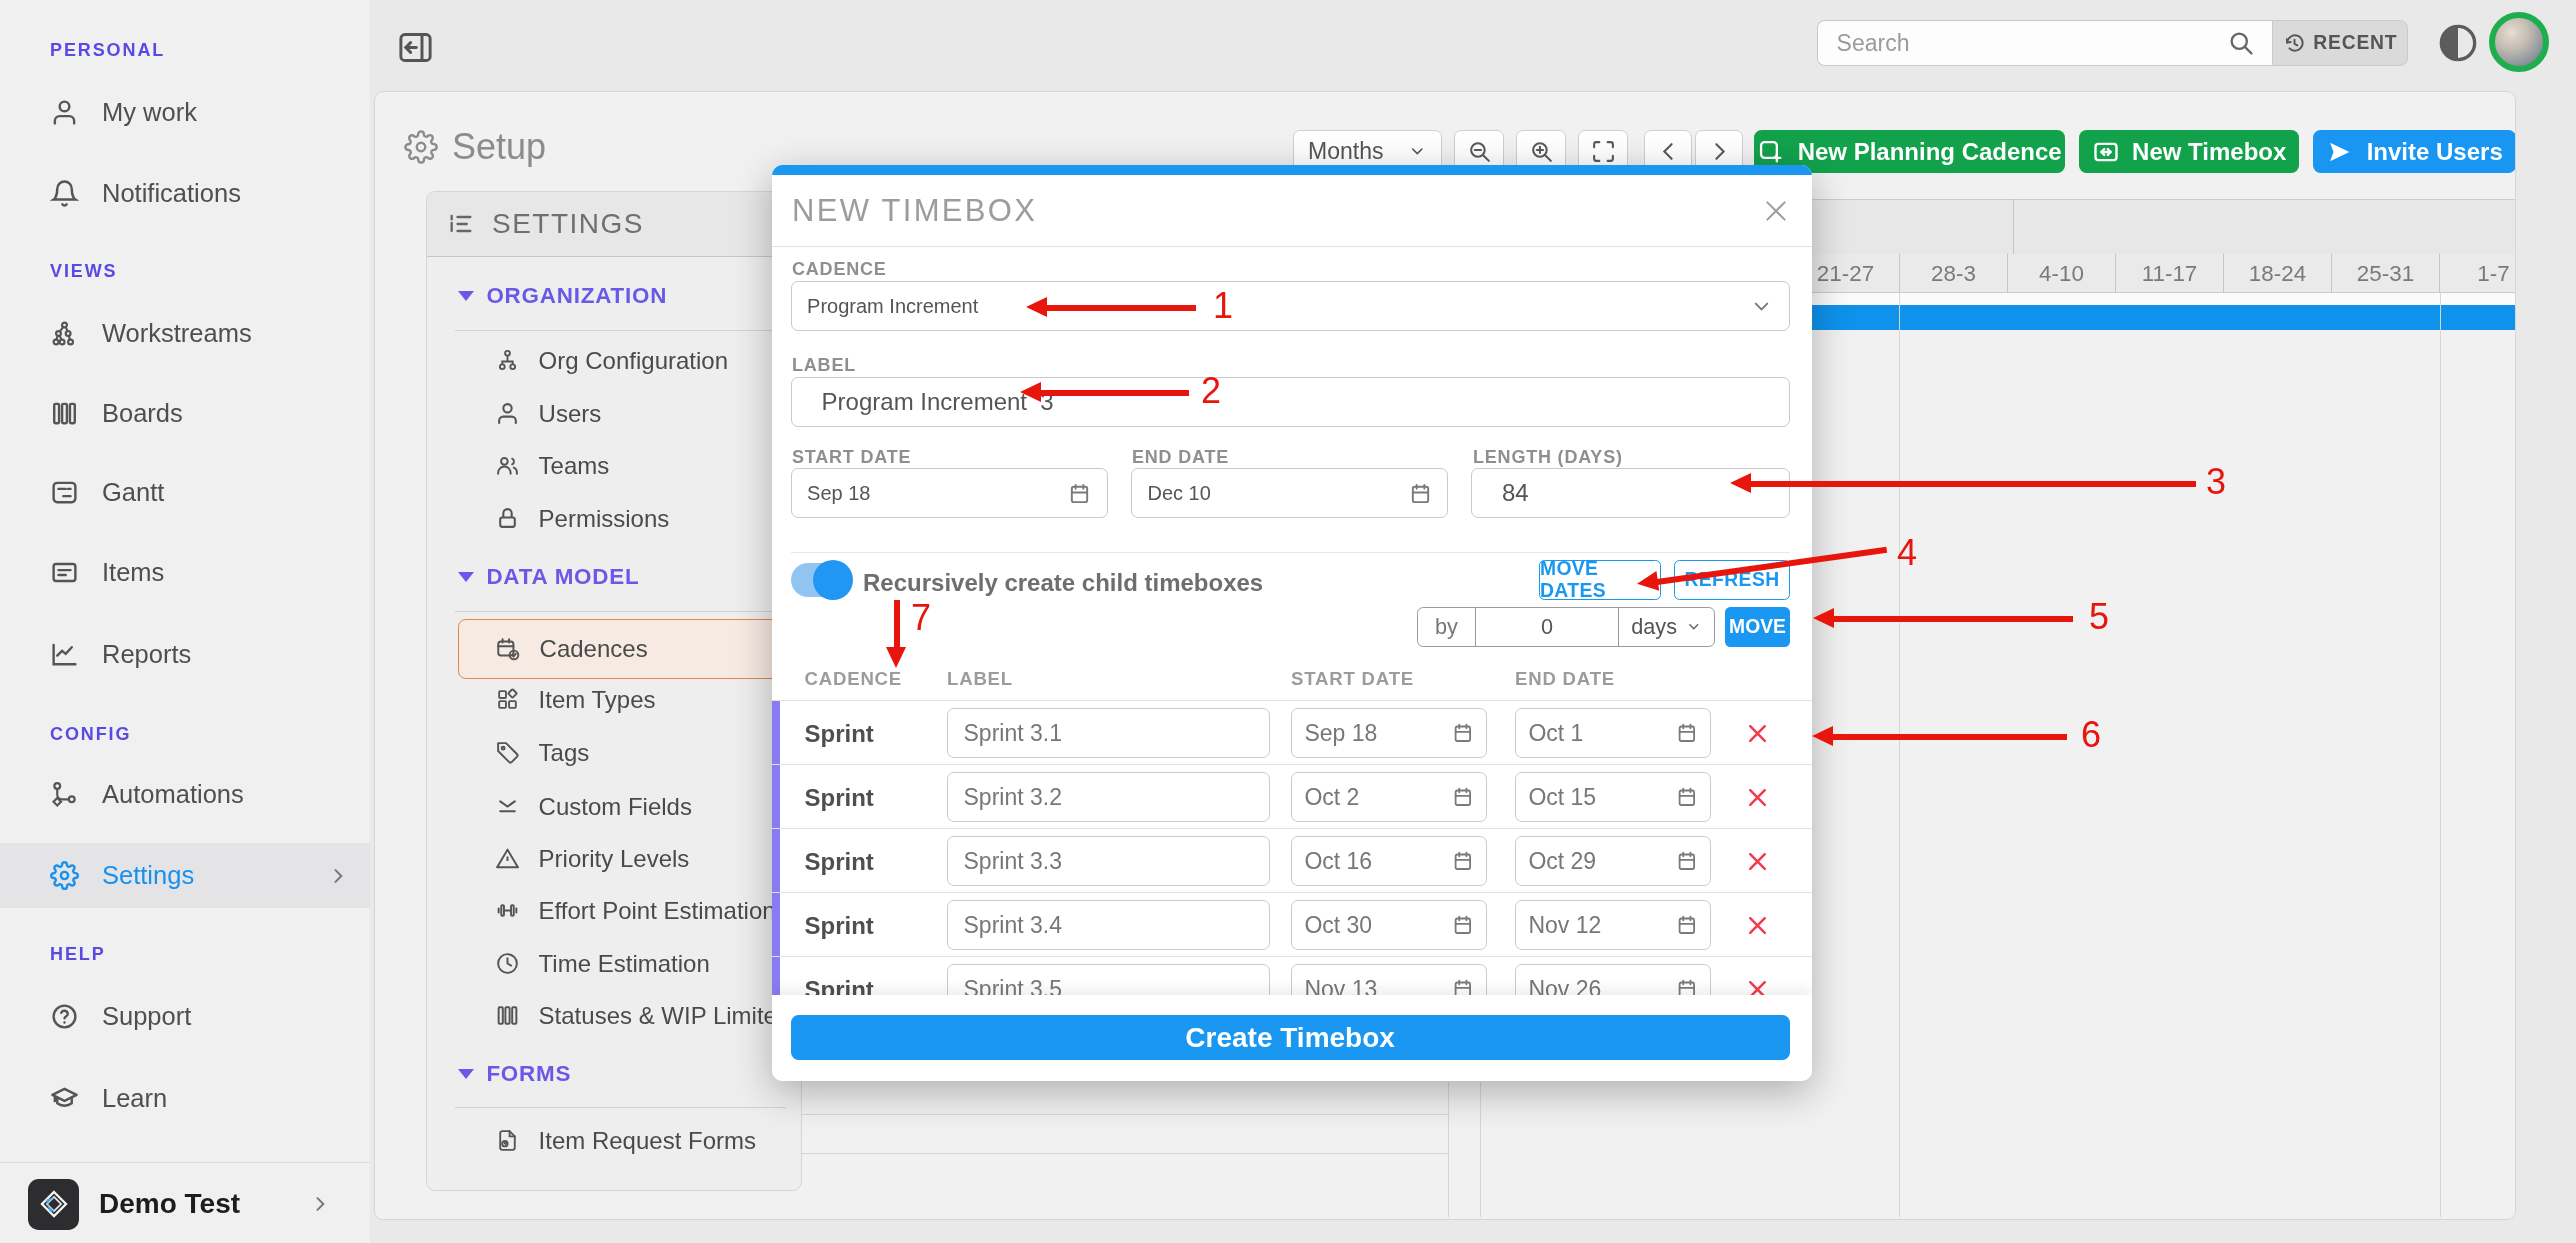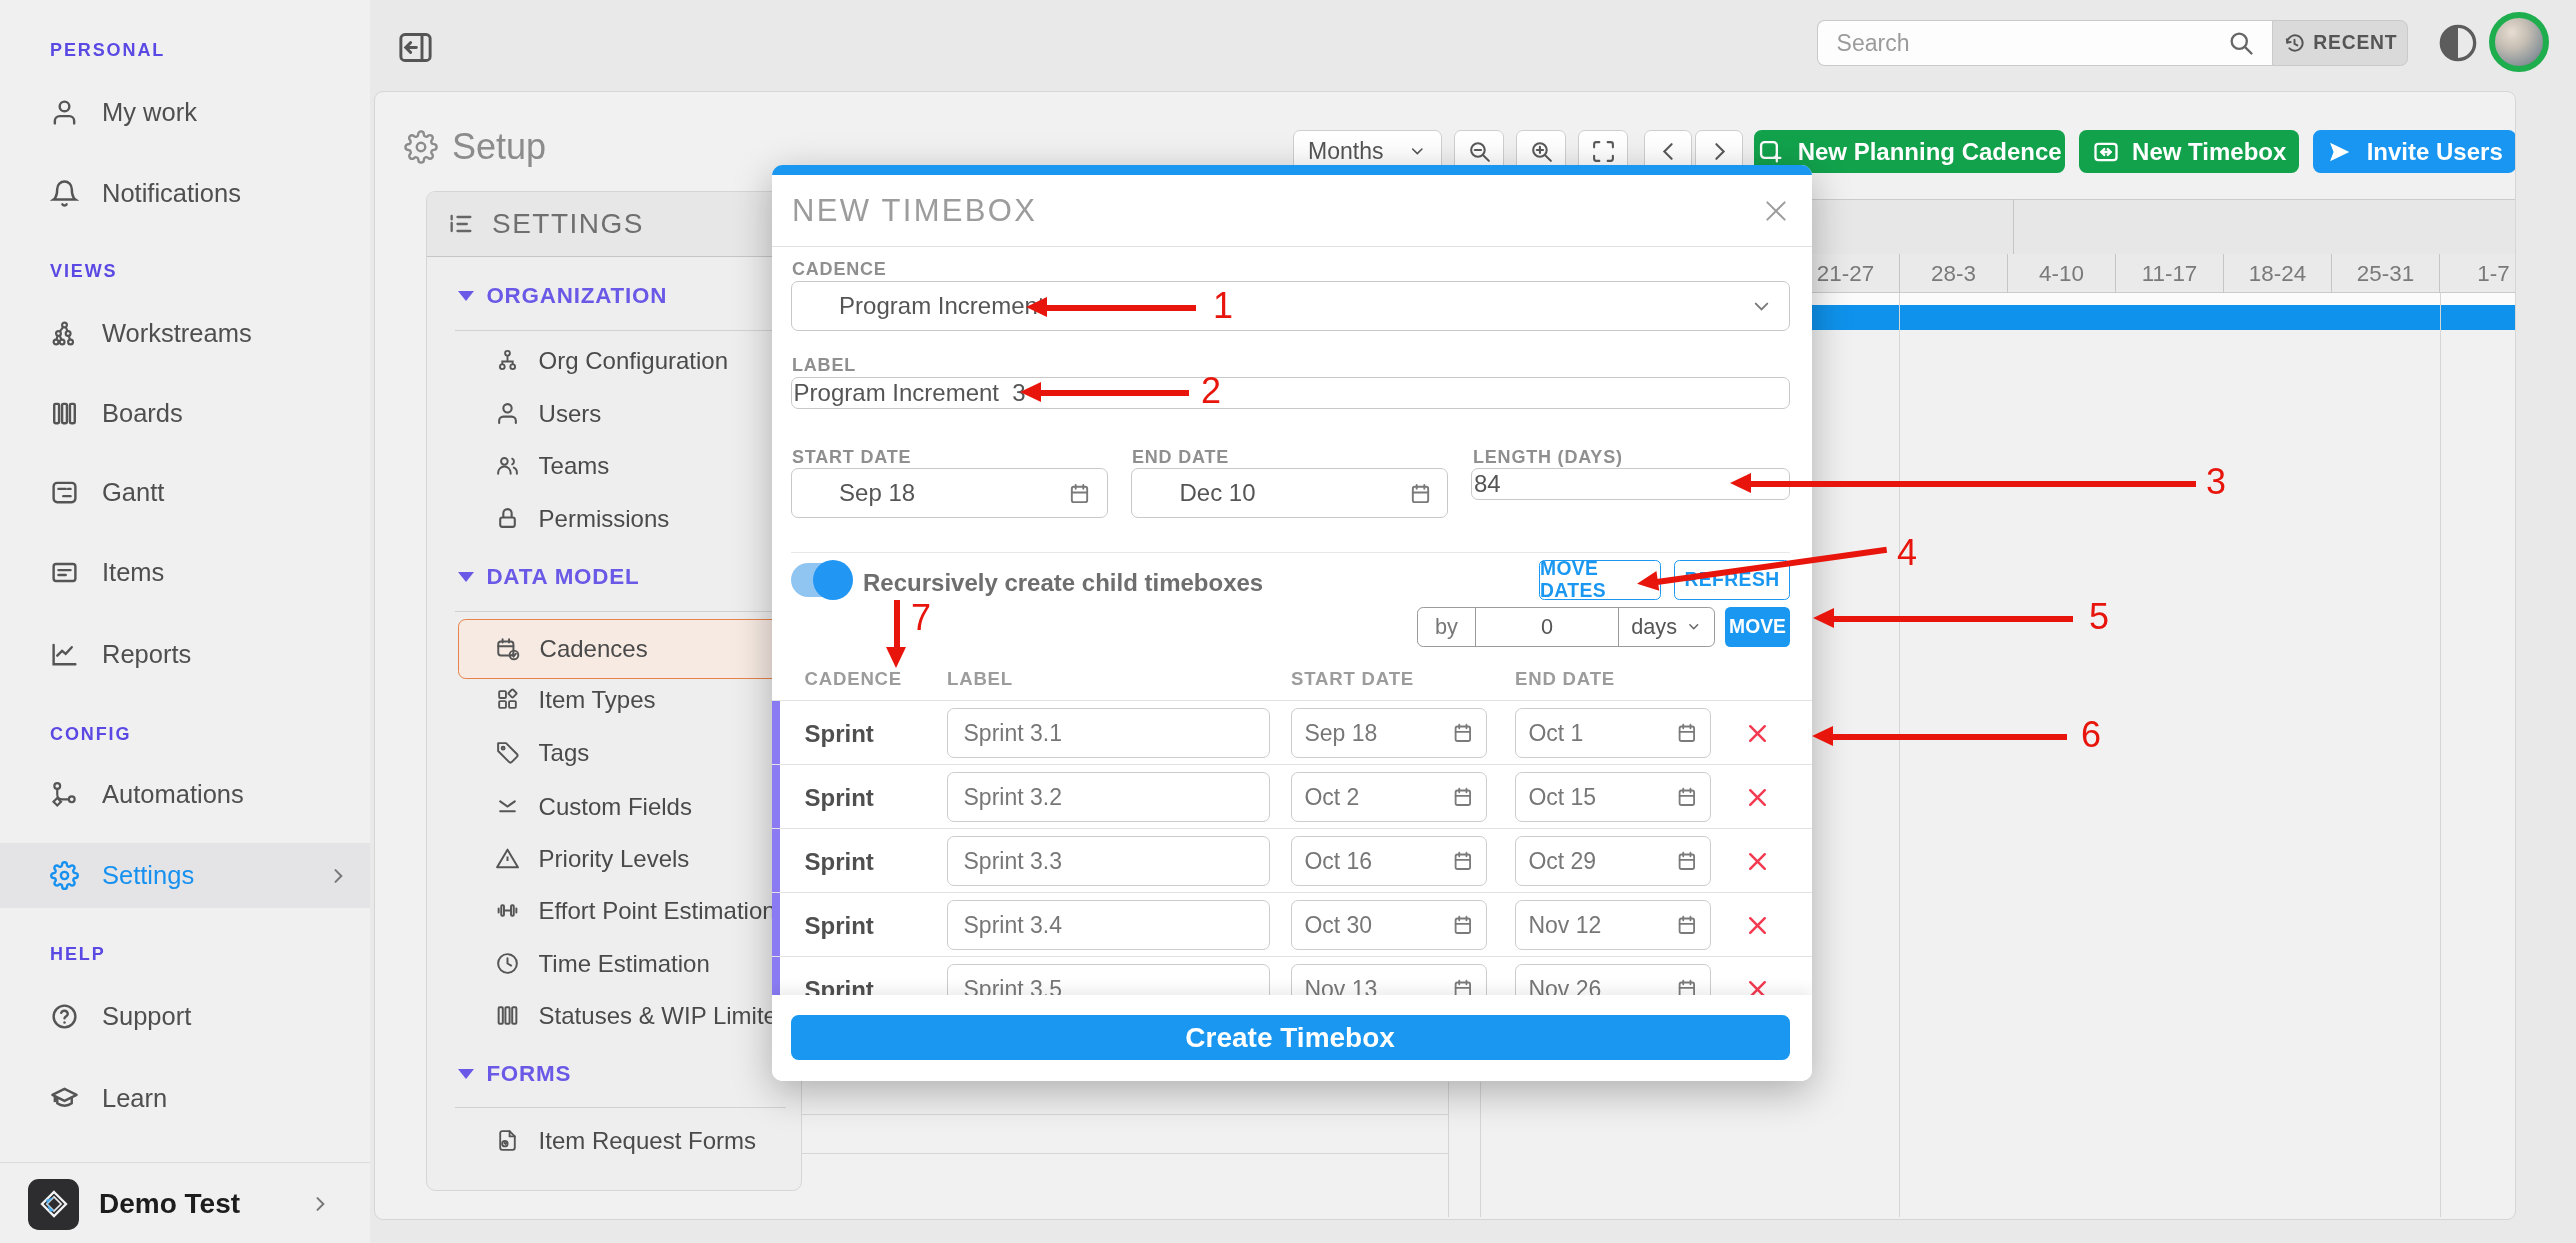--- a/index.html
+++ b/index.html
@@ -76,23 +76,23 @@
   #g-bar{left:441px;top:213px;width:1701px;height:25px;background:#0f92ec;}
 
   
   #modal{left:397px;top:73px;width:1040px;height:916px;background:#fff;border-radius:10.8px;box-shadow:0 10.8px 39px rgba(0,0,0,.28);overflow:hidden;z-index:30;}
   #modal-topbar{position:absolute;left:0;top:0;width:100%;height:10px;background:#1a97f0;}
   #modal-header{position:absolute;left:0;top:10px;width:100%;height:72px;background:#fff;border-bottom:0.8px solid #e2e2e2;box-sizing:border-box;display:flex;align-items:center;justify-content:space-between;padding:0 23px 0 20px;}
   #modal-title{font-size:31px;letter-spacing:2.3px;color:#9c9c9c;}
   #modal-close{width:26px;height:26px;color:#9c9c9c;cursor:pointer;}
   .f-label{position:absolute;font-size:18px;font-weight:bold;letter-spacing:0.8px;color:#8f8f8f;}
   .field{position:absolute;height:50px;box-sizing:border-box;border:0.8px solid #c9c9c9;border-radius:7px;background:#fff;display:flex;align-items:center;justify-content:space-between;padding:0 15.5px;cursor:pointer;}
-  .field .val{font-size:24px;color:#555;margin-left:32px;}
+  .field .val{font-size:20px;color:#555;}
   .field .ic{width:23px;height:23px;color:#7a7a7a;flex:none;}
-  .tinput{position:absolute;height:32px;box-sizing:border-box;border:0.8px solid #c9c9c9;border-radius:7px;background:#fff;font-size:24px;color:#555;padding:0 2px;font-family:inherit;outline:none;}
+  .tinput{position:absolute;height:50px;box-sizing:border-box;border:0.8px solid #c9c9c9;border-radius:7px;background:#fff;font-size:24px;color:#555;padding:0 30px;font-family:inherit;outline:none;}
   #m-divider{position:absolute;left:18.6px;top:387px;width:999px;height:0.8px;background:#e8e8e8;}
   #toggle{position:absolute;left:18.6px;top:398px;width:59px;height:34px;border-radius:17px;background:#90c5f2;cursor:pointer;}
   #toggle .knob{position:absolute;right:-3.1px;top:-3.1px;width:40px;height:40px;border-radius:50%;background:#2196f3;}
   #toggle-label{position:absolute;left:91px;top:404px;font-size:24px;font-weight:bold;color:#6e6e6e;}
   .mini-btn{position:absolute;top:395px;height:40px;box-sizing:border-box;border:1.5px solid #1a97f0;border-radius:5.4px;background:#fff;color:#1a97f0;font-size:19.3px;font-weight:bold;letter-spacing:0.4px;display:flex;align-items:center;justify-content:center;cursor:pointer;}
   #seg-group{position:absolute;left:645px;top:442px;width:298px;height:40px;box-sizing:border-box;border:0.8px solid #9b9b9b;border-radius:6.2px;background:#fff;display:flex;overflow:hidden;}
   .seg{display:flex;align-items:center;justify-content:center;font-size:21.7px;color:#555;box-sizing:border-box;}
   #seg-by{width:58px;border-right:0.8px solid #9b9b9b;color:#777;}
   #seg-val{width:143px;border-right:0.8px solid #9b9b9b;}
   #seg-days{width:95px;gap:9.3px;cursor:pointer;}

